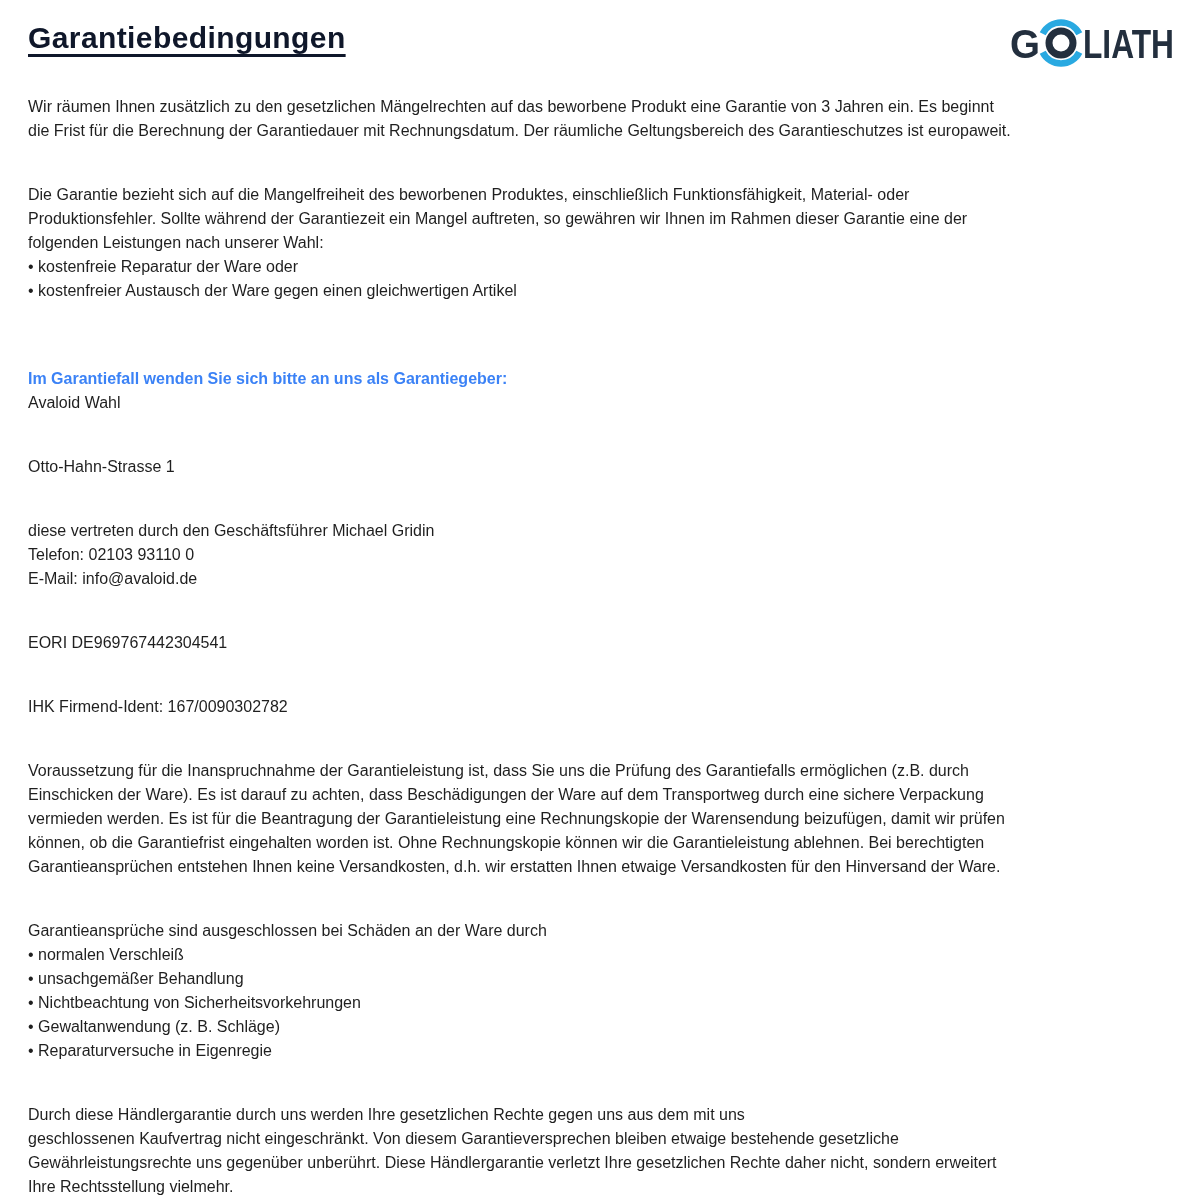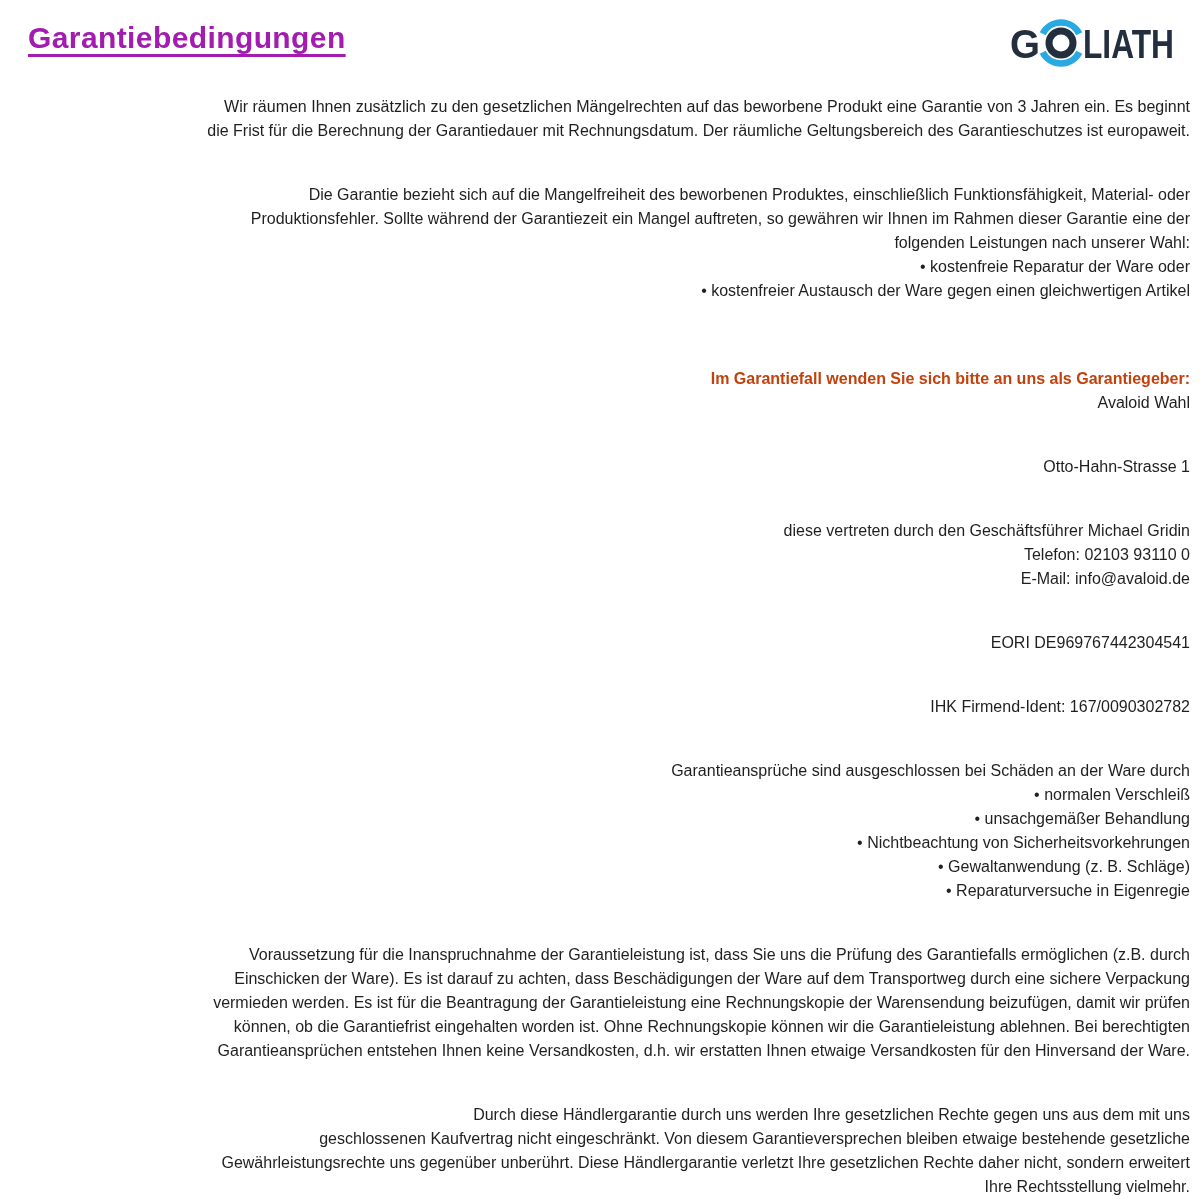--- a/index.html
+++ b/index.html
@@ -18,21 +18,21 @@
   }
   .doc-header {
     position: relative;
     height: 40px;
   }
   h1.doc-title {
     margin: 0;
     font-size: 30px;
     line-height: 36px;
     font-weight: bold;
-    color: #a21caf;
+    color: #0f172a;
     letter-spacing: 0.4px;
     display: inline-block;
     text-decoration: underline;
     text-decoration-thickness: 3px;
     text-underline-offset: 6px;
     text-decoration-skip-ink: none;
   }
   .logo {
     position: absolute;
     top: -10px;
@@ -41,27 +41,26 @@
     height: 62px;
   }
   .content {
     margin-top: 35px;
     font-size: 16px;
     line-height: 24px;
   }
   .content p {
     margin: 40px 0 0 0;
     white-space: pre-line;
-    text-align: right;
   }
   .content p.first { margin-top: 0; }
   .content strong.block-heading {
     display: block;
     font-weight: bold;
-    color: #c2410c;
+    color: #3b82f6;
   }
 </style>
 </head>
 <body>
 
 <div class="page">
 
   <div class="doc-header">
     <h1 class="doc-title">Garantiebedingungen</h1>
 
@@ -95,32 +94,32 @@
     <p>diese vertreten durch den Geschäftsführer Michael Gridin
 Telefon: 02103 93110 0
 E-Mail: info@avaloid.de</p>
 
 
     <p>EORI DE969767442304541</p>
 
 
     <p>IHK Firmend-Ident: 167/0090302782</p>
 
+    <p>Voraussetzung für die Inanspruchnahme der Garantieleistung ist, dass Sie uns die Prüfung des Garantiefalls ermöglichen (z.B. durch
+Einschicken der Ware). Es ist darauf zu achten, dass Beschädigungen der Ware auf dem Transportweg durch eine sichere Verpackung
+vermieden werden. Es ist für die Beantragung der Garantieleistung eine Rechnungskopie der Warensendung beizufügen, damit wir prüfen
+können, ob die Garantiefrist eingehalten worden ist. Ohne Rechnungskopie können wir die Garantieleistung ablehnen. Bei berechtigten
+Garantieansprüchen entstehen Ihnen keine Versandkosten, d.h. wir erstatten Ihnen etwaige Versandkosten für den Hinversand der Ware.</p>
+
     <p>Garantieansprüche sind ausgeschlossen bei Schäden an der Ware durch
 • normalen Verschleiß
 • unsachgemäßer Behandlung
 • Nichtbeachtung von Sicherheitsvorkehrungen
 • Gewaltanwendung (z. B. Schläge)
 • Reparaturversuche in Eigenregie</p>
-
-    <p>Voraussetzung für die Inanspruchnahme der Garantieleistung ist, dass Sie uns die Prüfung des Garantiefalls ermöglichen (z.B. durch
-Einschicken der Ware). Es ist darauf zu achten, dass Beschädigungen der Ware auf dem Transportweg durch eine sichere Verpackung
-vermieden werden. Es ist für die Beantragung der Garantieleistung eine Rechnungskopie der Warensendung beizufügen, damit wir prüfen
-können, ob die Garantiefrist eingehalten worden ist. Ohne Rechnungskopie können wir die Garantieleistung ablehnen. Bei berechtigten
-Garantieansprüchen entstehen Ihnen keine Versandkosten, d.h. wir erstatten Ihnen etwaige Versandkosten für den Hinversand der Ware.</p>
 
     <p>Durch diese Händlergarantie durch uns werden Ihre gesetzlichen Rechte gegen uns aus dem mit uns
 geschlossenen Kaufvertrag nicht eingeschränkt. Von diesem Garantieversprechen bleiben etwaige bestehende gesetzliche
 Gewährleistungsrechte uns gegenüber unberührt. Diese Händlergarantie verletzt Ihre gesetzlichen Rechte daher nicht, sondern erweitert
 Ihre Rechtsstellung vielmehr.</p>
 
   </div>
 </div>
 
 </body></html>

